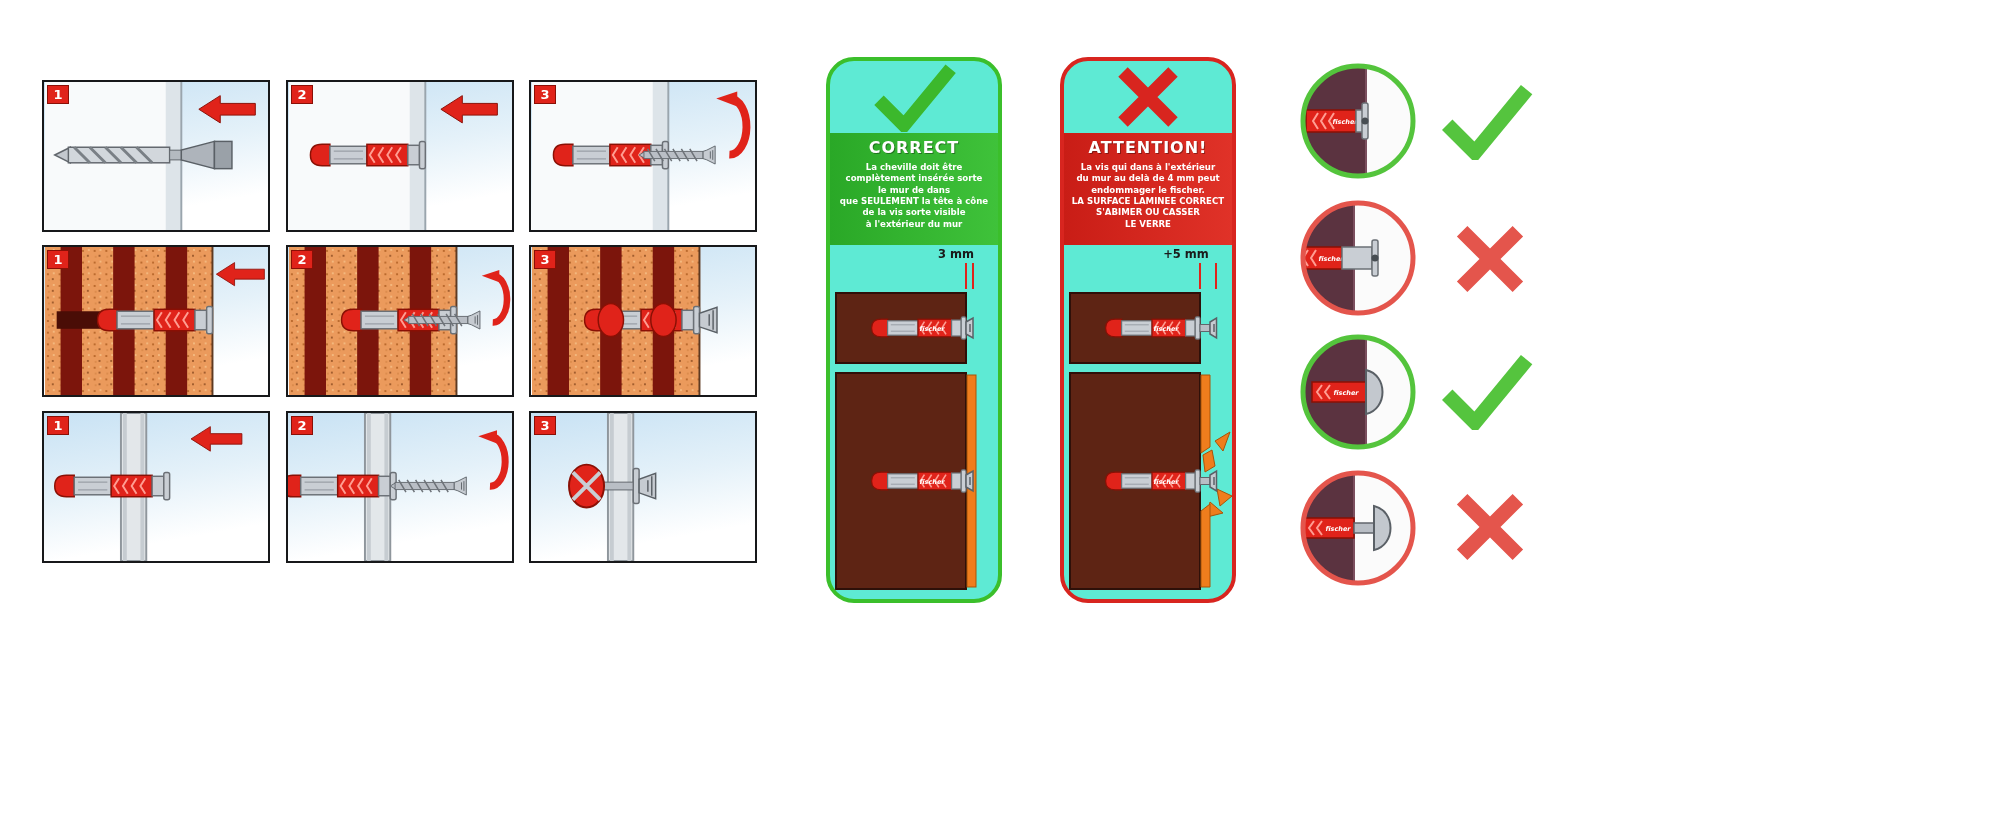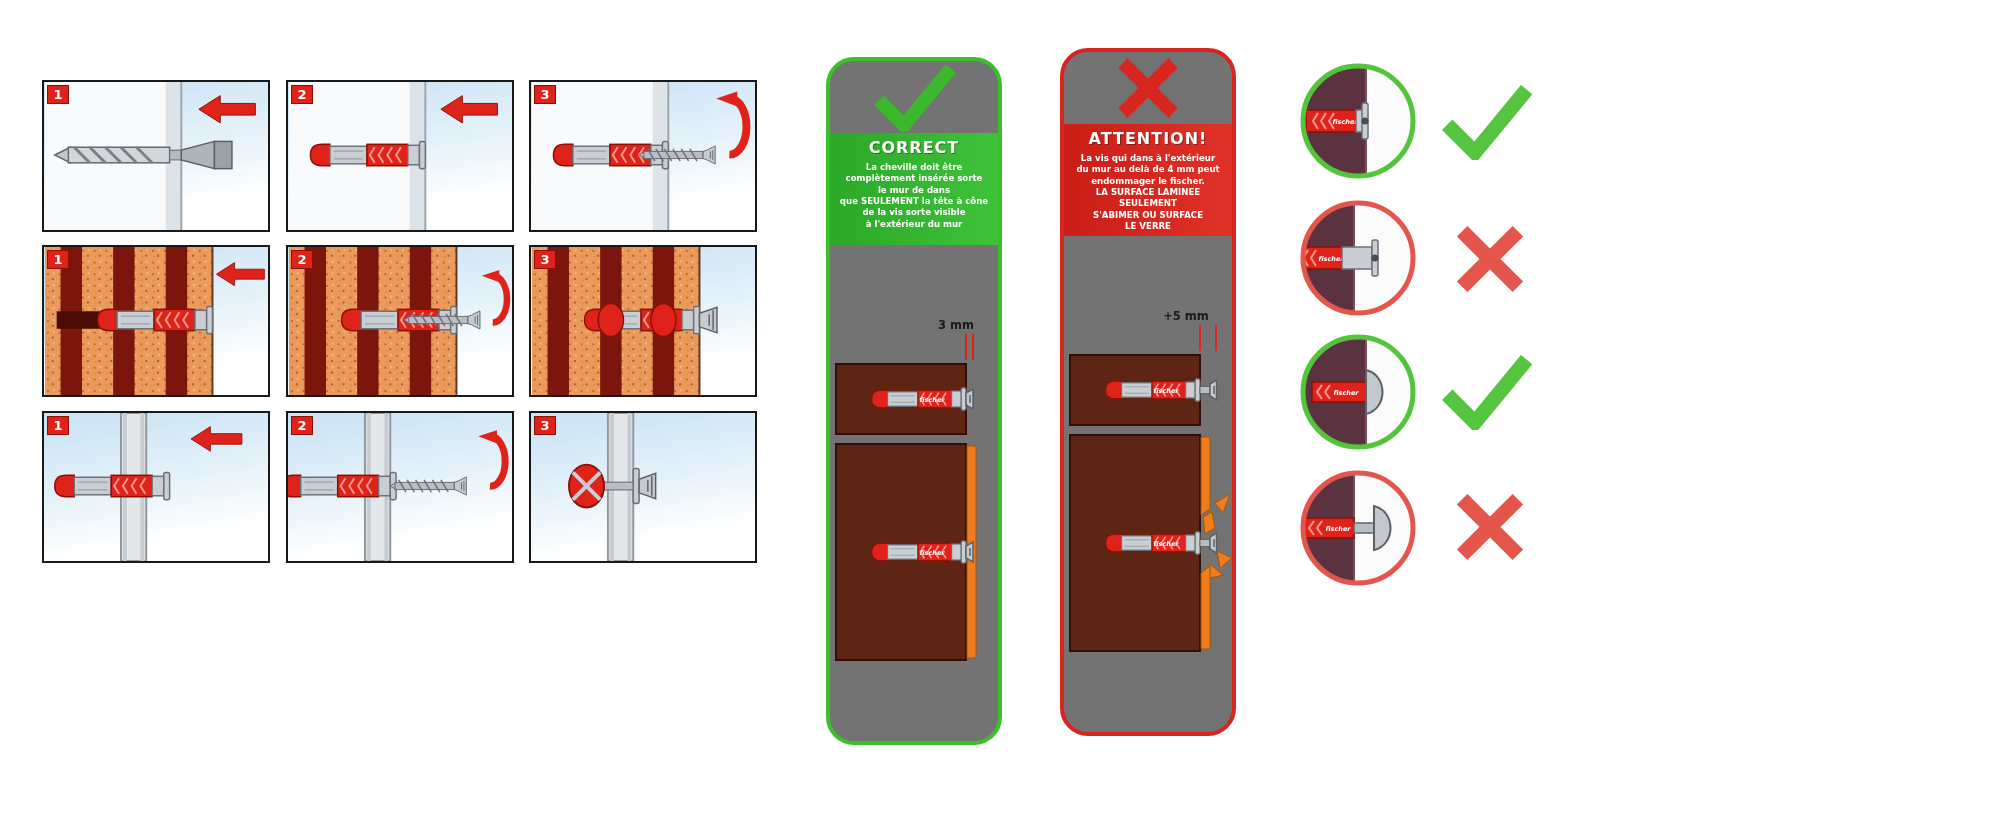--- a/index.html
+++ b/index.html
@@ -8,21 +8,21 @@
 
   
   .panel{position:absolute;width:228px;height:152px;border:2px solid #17181a;
          background:linear-gradient(170deg,#c8e2f4 0%,#e4f1f9 45%,#ffffff 80%);overflow:hidden}
   .badge{position:absolute;top:3px;left:3px;z-index:2;min-width:22px;height:19px;padding:0 3px;
          background:#e0231a;border:1px solid #8a0f06;color:#fff;font-size:13px;font-weight:bold;
          line-height:17px;text-align:center}
   .art{position:absolute;left:0;top:0;width:100%;height:100%}
 
   
-  .card{position:absolute;width:176px;height:688px;background:#737373;border:4px solid;border-radius:28px;
+  .card{position:absolute;width:176px;height:546px;background:#5eead4;border:4px solid;border-radius:28px;
         display:flex;flex-direction:column;overflow:hidden}
   .card-top{flex:0 0 72px;display:flex;align-items:center;justify-content:center}
   .band{flex:0 0 112px;padding:3px 5px 0;text-align:center;color:#fff}
   .band-title{margin:2px 0 5px;font-size:16px;letter-spacing:1px;color:#fff;
               text-shadow:1px 1px 0 rgba(0,0,0,.35);font-weight:bold}
   .band-line{margin:0;font-size:8.6px;font-weight:bold;line-height:1.32}
   .card-art{flex:1;width:100%}
   .meas{font-weight:bold;font-size:11.5px;fill:#1a1a1a;text-anchor:middle}
   .brand{font-style:italic;font-weight:bold;font-size:6.5px;fill:#ffffff;text-anchor:middle}
 
@@ -227,33 +227,33 @@
       <path d="M140,79 L140,87" stroke="#5a6066" stroke-width="1.5"></path>
       <rect x="6" y="128" width="130" height="216" fill="#5e2414" stroke="#2e1009" stroke-width="2"></rect>
       <rect x="137" y="130" width="9" height="212" fill="#ef7d1d" stroke="#a85408" stroke-width="1"></rect>
       <use href="#plug" transform="translate(40,223.2) scale(0.8)"></use>
       <text x="102" y="239" class="brand">fischer</text>
       <polygon points="136,230 136,242 143,246 143,226" fill="#c6cbd1" stroke="#5a6066" stroke-width="1.5"></polygon>
       <path d="M140,232 L140,240" stroke="#5a6066" stroke-width="1.5"></path>
     </svg>
   </aside>
 
-  <aside class="card" style="left:1060px;top:48px;border-color:#d8251f">
+  <aside class="card" style="left:1060px;top:57px;border-color:#d8251f">
     <div class="card-top">
       <svg width="74" height="70" viewBox="0 0 84 84" style="color:#d8251f">
         <use href="#cross"></use>
       </svg>
     </div>
     <div class="band" style="background:linear-gradient(90deg,#c91d16,#e03228)">
       <h2 class="band-title">ATTENTION!</h2>
       <p class="band-line">La vis qui dans à l'extérieur</p>
       <p class="band-line">du mur au delà de 4 mm peut</p>
       <p class="band-line">endommager le fischer.</p>
-      <p class="band-line">LA SURFACE LAMINEE SEULEMENT</p>
-      <p class="band-line">S'ABIMER OU SURFACE</p>
+      <p class="band-line">LA SURFACE LAMINEE CORRECT</p>
+      <p class="band-line">S'ABIMER OU CASSER</p>
       <p class="band-line">LE VERRE</p>
     </div>
     <svg class="card-art" viewBox="0 0 168 354">
       <text x="122" y="13" class="meas">+5 mm</text>
       <line x1="136" y1="18" x2="136" y2="44" stroke="#e0231a" stroke-width="2"></line>
       <line x1="152" y1="18" x2="152" y2="44" stroke="#e0231a" stroke-width="2"></line>
       <rect x="6" y="48" width="130" height="70" fill="#5e2414" stroke="#2e1009" stroke-width="2"></rect>
       <use href="#plug" transform="translate(40,70.2) scale(0.8)"></use>
       <text x="102" y="86" class="brand">fischer</text>
       <rect x="136" y="79.5" width="10" height="7" fill="#b9bec5" stroke="#61666c" stroke-width="1"></rect>

